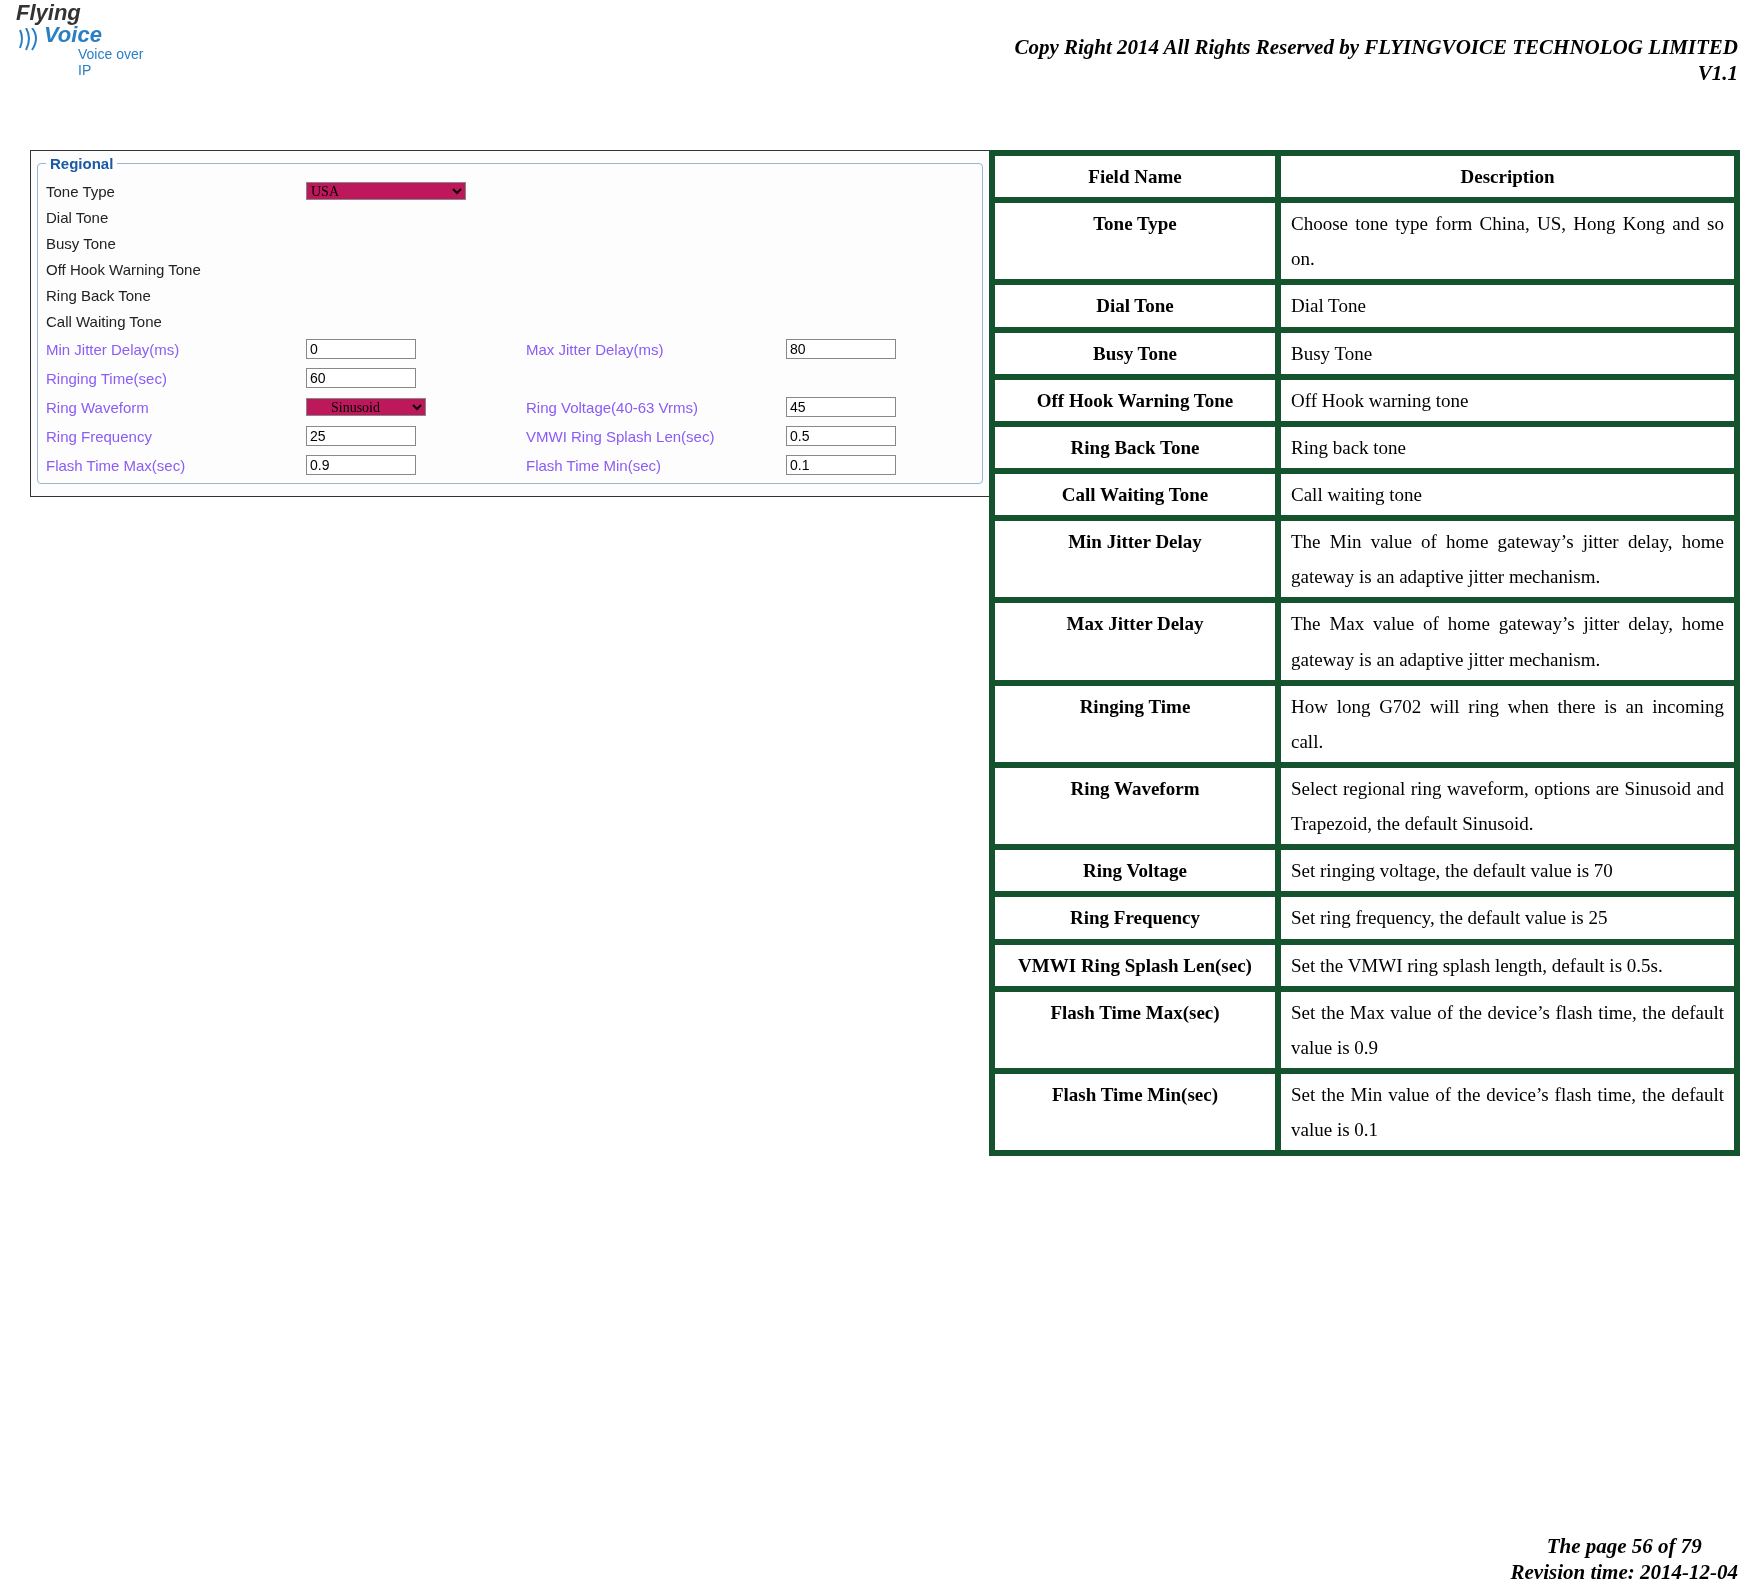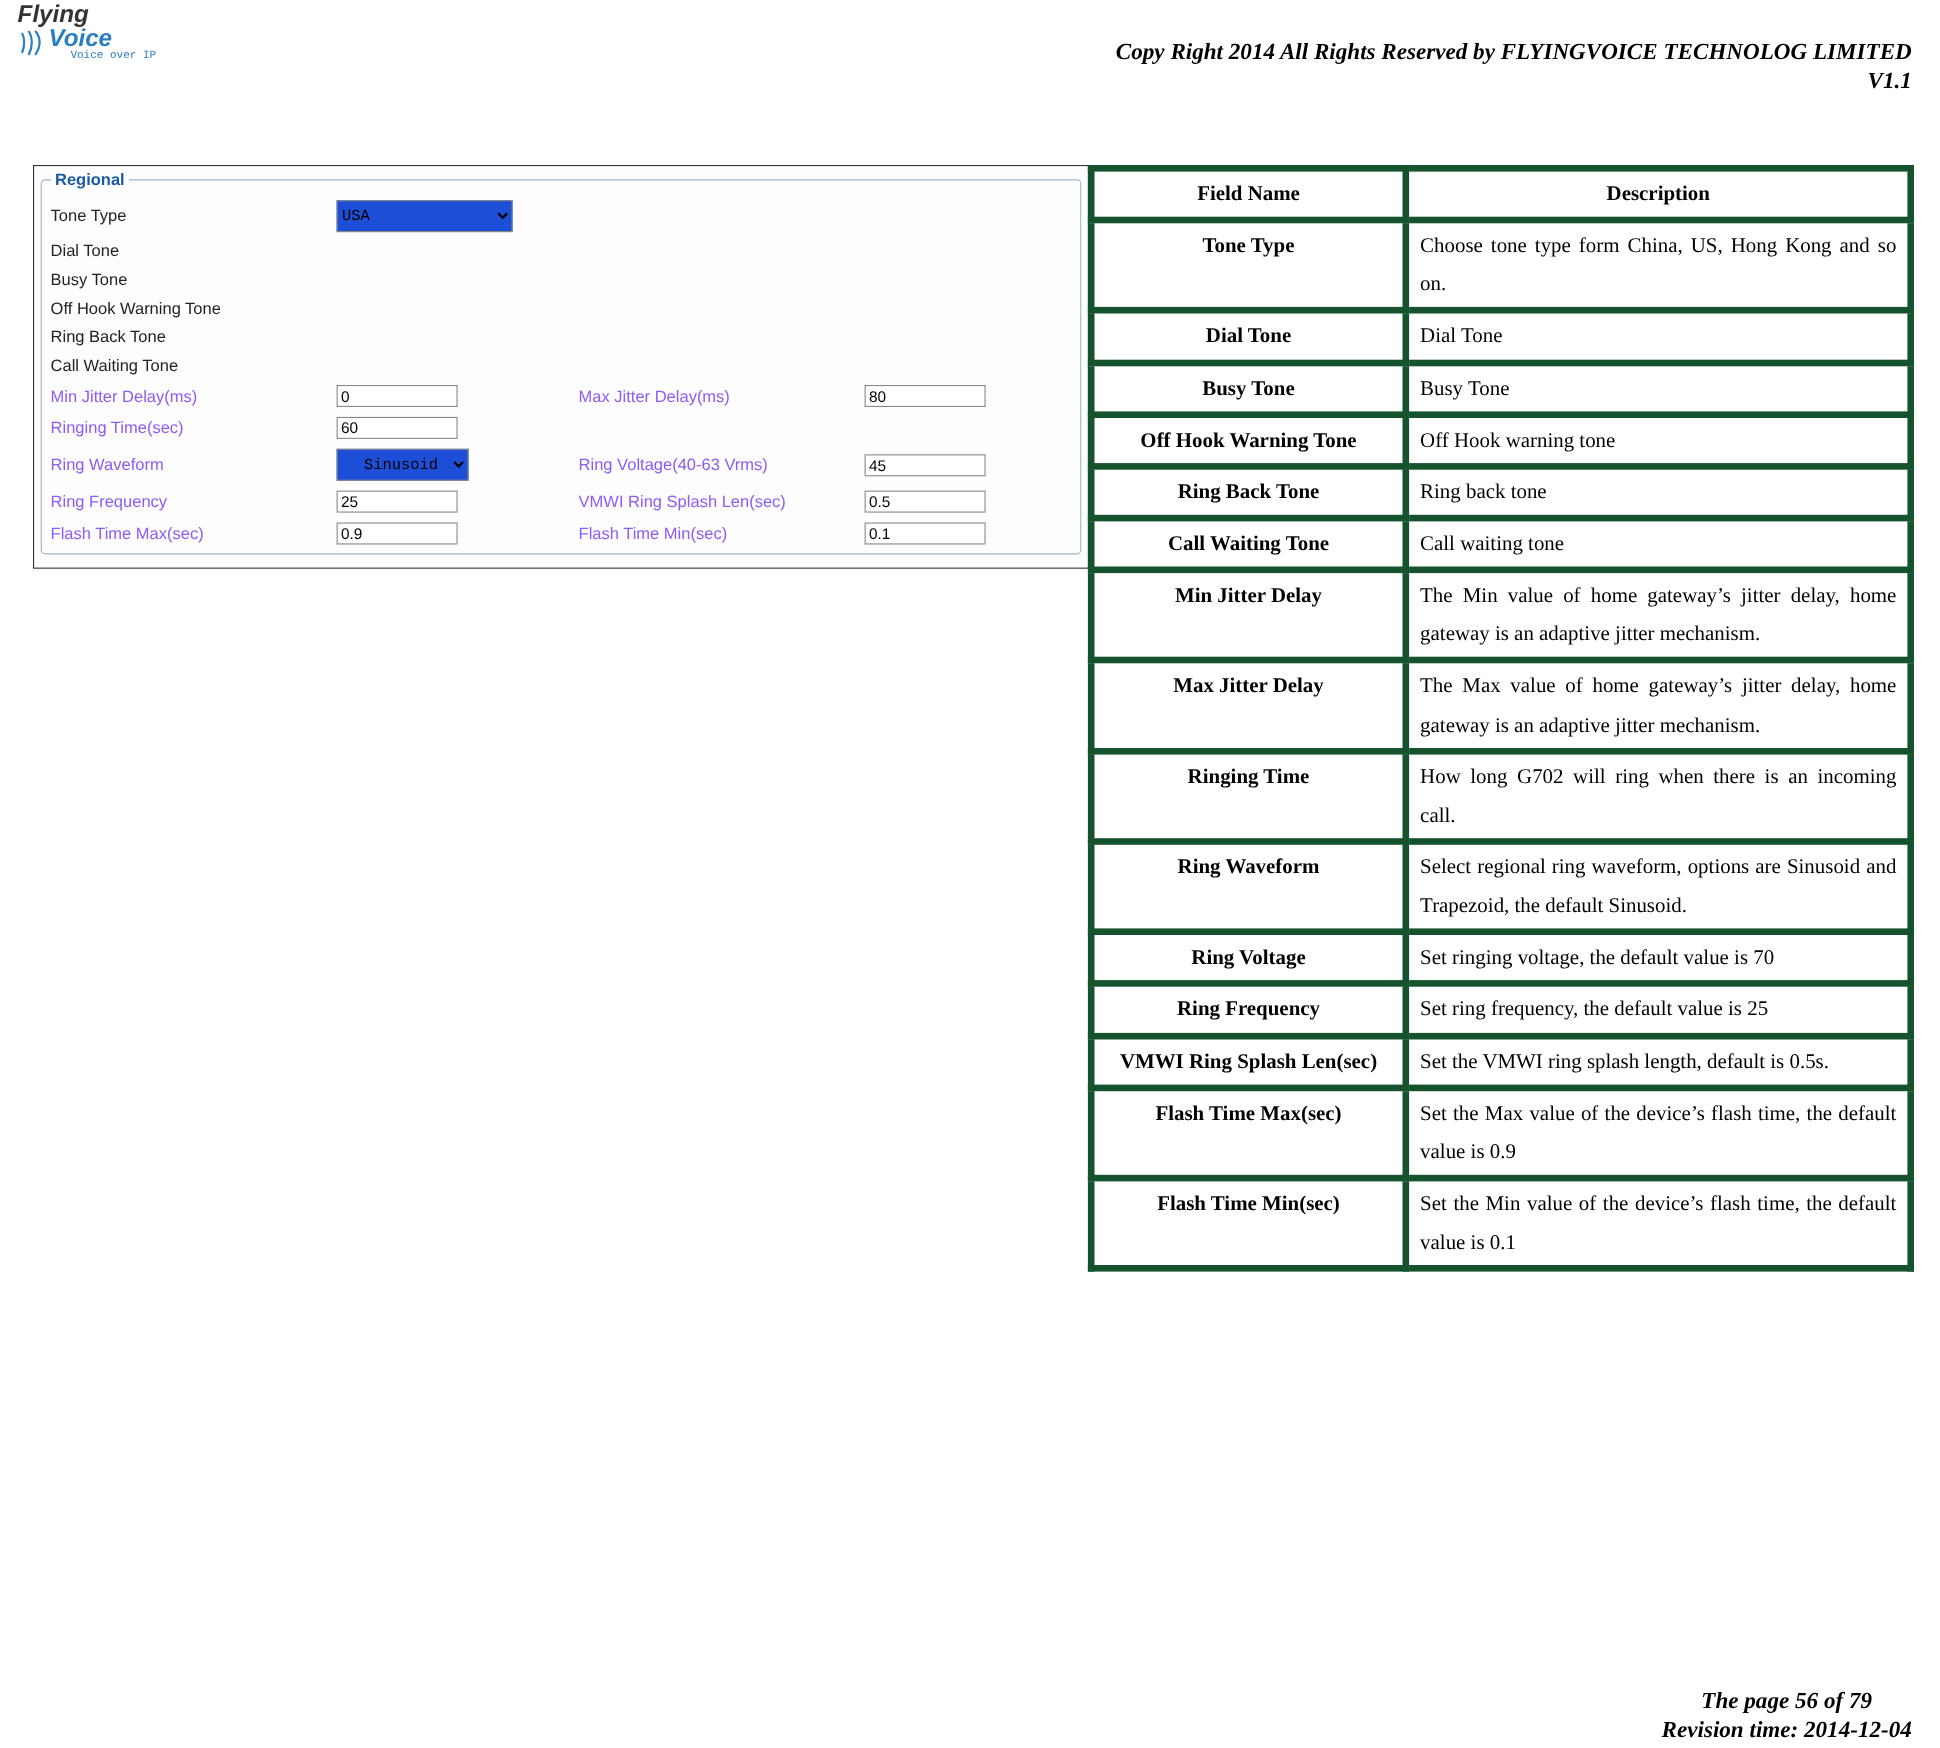--- a/index.html
+++ b/index.html
@@ -35,24 +35,24 @@
   .logo-voice {
     font-family: Arial, sans-serif;
     font-weight: bold;
     font-style: italic;
     font-size: 22px;
     color: #2a7fc4;
     margin-left: 28px;
     margin-top: -4px;
   }
   .logo-sub {
-    font-family: Liberation Mono, monospace;
-    font-size: 10px;
+    font-family: Liberation Sans, sans-serif;
+    font-size: 14px;
     color: #2a7fc4;
-    margin-left: 48px;
+    margin-left: 62px;
     margin-top: -2px;
   }
   .logo-waves {
     position: absolute;
     left: 2px;
     top: 28px;
   }
   .header-right {
     position: absolute;
     top: 34px;
@@ -116,25 +116,25 @@
     font-family: Tahoma, Arial, sans-serif;
     font-size: 14px;
     height: 20px;
     box-sizing: border-box;
     border: 1px solid #888;
     padding: 1px 3px;
     width: 110px;
     background: #fff;
   }
   .shot select {
-    font-family: Liberation Mono, monospace;
+    font-family: Liberation Serif, serif;
     font-size: 14px;
-    height: 29px;
+    height: 18px;
     border: 1px solid #888;
-    background: #1d4ed8;
+    background: #be185d;
   }
   .sel-wide { width: 160px; }
   .sel-narrow { width: 120px; padding-left: 20px; }
   .row-single {
     display: grid;
     grid-template-columns: 260px 220px;
     align-items: center;
     margin-bottom: 9px;
   }
   

